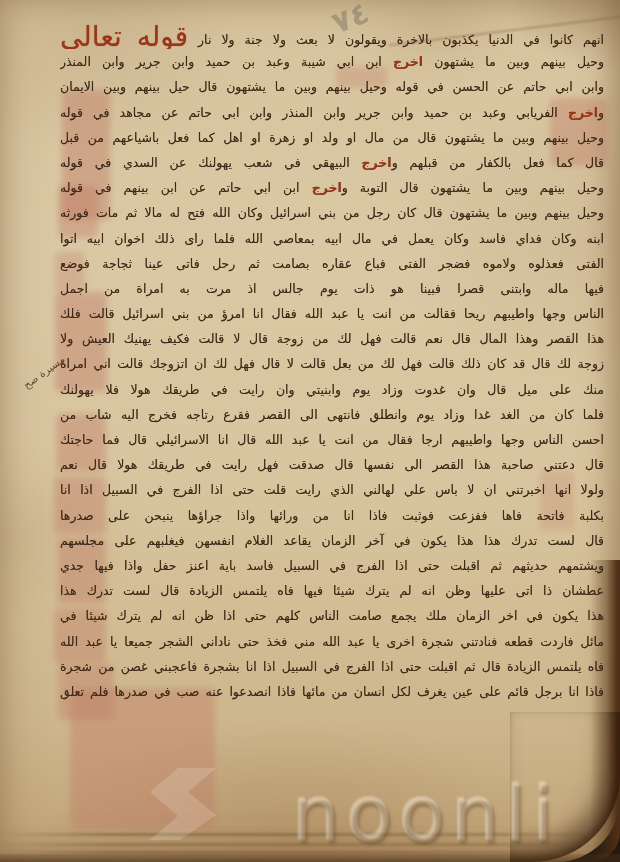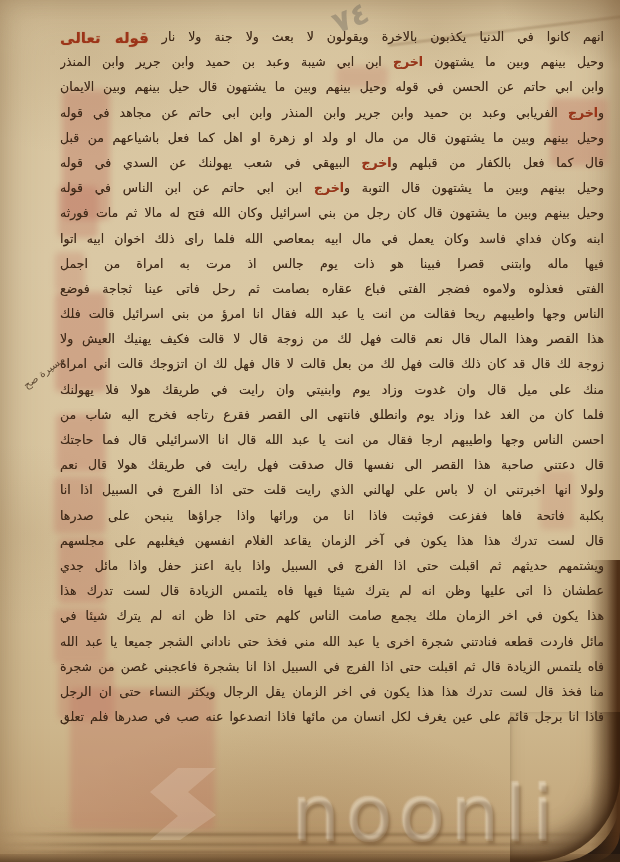--- a/index.html
+++ b/index.html
@@ -18,21 +18,21 @@
       radial-gradient(ellipse 170px 130px at 4% 62%, rgba(150,115,75,.12), transparent 70%),
       radial-gradient(ellipse 120px 90px at 70% 3%, rgba(150,118,78,.15), transparent 70%),
       linear-gradient(180deg,#d7c49e 0%,#dac8a4 30%,#d8c59f 55%,#cdb68c 84%,#c0a276 100%);
     box-shadow:inset 0 0 46px rgba(118,84,48,.38), inset -6px -8px 26px rgba(100,66,34,.30);}
   .stain{position:absolute;background:var(--stain);filter:blur(3px);border-radius:5px;}
   .text-block{position:absolute;left:60px;right:16px;top:24px;direction:rtl;color:var(--ink);}
   .line{height:25.2px;line-height:25.2px;font-size:12.5px;white-space:nowrap;overflow:hidden;
     text-align:justify;text-align-last:justify;word-spacing:-1px;
     text-shadow:0 0 .6px rgba(63,42,25,.55);}
   .line span.red{color:var(--rubric);font-weight:bold;margin-top:46px;}
-  .line span.title{color:var(--rubric);font-weight:bold;font-size:15px;letter-spacing:1px;
+  .line span.title{color:var(--rubric);font-weight:normal;font-size:28px;letter-spacing:1px;
     vertical-align:-2px;text-shadow:0 0 1px rgba(156,52,24,.6);}
   .margin-note{position:absolute;left:0px;top:372px;width:70px;direction:rtl;
     font-size:10.5px;color:#4a3categ;color:#4a3522;transform:rotate(-36deg);opacity:.85;}
   .folio-mark{position:absolute;left:332px;top:0px;font-size:30px;color:#6e685c;opacity:.42;
     transform:rotate(-22deg);font-weight:bold;}
   .crease{position:absolute;left:388px;top:30px;width:235px;height:2px;
     background:rgba(118,86,52,.40);transform:rotate(-7deg);filter:blur(1px);}
   .corner-shade{position:absolute;right:0;top:0;width:120px;height:70px;
     background:radial-gradient(ellipse at 100% 0%, rgba(110,78,45,.35), transparent 70%);}
   .right-edge{position:absolute;right:0;top:560px;bottom:0;width:30px;
@@ -82,41 +82,40 @@
 
     <div class="folio-mark">٧٤</div>
 
     <div class="text-block">
         <div class="line"><span>انهم كانوا في الدنيا يكذبون بالاخرة ويقولون لا بعث ولا جنة ولا نار </span><span class="title">قوله تعالى</span></div>
         <div class="line"><span>وحيل بينهم وبين ما يشتهون </span><span class="red">اخرج</span><span> ابن ابي شيبة وعبد بن حميد وابن جرير وابن المنذر</span></div>
         <div class="line"><span>وابن ابي حاتم عن الحسن في قوله وحيل بينهم وبين ما يشتهون قال حيل بينهم وبين الايمان</span></div>
         <div class="line"><span>و</span><span class="red">اخرج</span><span> الفريابي وعبد بن حميد وابن جرير وابن المنذر وابن ابي حاتم عن مجاهد في قوله</span></div>
         <div class="line"><span>وحيل بينهم وبين ما يشتهون قال من مال او ولد او زهرة او اهل كما فعل باشياعهم من قبل</span></div>
         <div class="line"><span>قال كما فعل بالكفار من قبلهم و</span><span class="red">اخرج</span><span> البيهقي في شعب يهولنك عن السدي في قوله</span></div>
-        <div class="line"><span>وحيل بينهم وبين ما يشتهون قال التوبة و</span><span class="red">اخرج</span><span> ابن ابي حاتم عن ابن الناس في قوله</span></div>
+        <div class="line"><span>وحيل بينهم وبين ما يشتهون قال التوبة و</span><span class="red">اخرج</span><span> ابن ابي حاتم عن ابن بينهم في قوله</span></div>
         <div class="line"><span>وحيل بينهم وبين ما يشتهون قال كان رجل من بني اسرائيل وكان الله فتح له مالا ثم مات فورثه</span></div>
         <div class="line"><span>ابنه وكان فداي فاسد وكان يعمل في مال ابيه بمعاصي الله فلما راى ذلك اخوان ابيه اتوا</span></div>
+        <div class="line"><span>الفتى فعذلوه ولاموه فضجر الفتى فباع عقاره بصامت ثم رحل فاتى عينا ثجاجة فوضع</span></div>
         <div class="line"><span>فيها ماله وابتنى قصرا فبينا هو ذات يوم جالس اذ مرت به امراة من اجمل</span></div>
-        <div class="line"><span>الفتى فعذلوه ولاموه فضجر الفتى فباع عقاره بصامت ثم رحل فاتى عينا ثجاجة فوضع</span></div>
         <div class="line"><span>الناس وجها واطيبهم ريحا فقالت من انت يا عبد الله فقال انا امرؤ من بني اسرائيل قالت فلك</span></div>
         <div class="line"><span>هذا القصر وهذا المال قال نعم قالت فهل لك من زوجة قال لا قالت فكيف يهنيك العيش ولا</span></div>
         <div class="line"><span>زوجة لك قال قد كان ذلك قالت فهل لك من بعل قالت لا قال فهل لك ان اتزوجك قالت اني امراة</span></div>
         <div class="line"><span>منك على ميل قال وان غدوت وزاد يوم وابنيتي وان رايت في طريقك هولا فلا يهولنك</span></div>
         <div class="line"><span>فلما كان من الغد غدا وزاد يوم وانطلق فانتهى الى القصر فقرع رتاجه فخرج اليه شاب من</span></div>
         <div class="line"><span>احسن الناس وجها واطيبهم ارجا فقال من انت يا عبد الله قال انا الاسرائيلي قال فما حاجتك</span></div>
         <div class="line"><span>قال دعتني صاحبة هذا القصر الى نفسها قال صدقت فهل رايت في طريقك هولا قال نعم</span></div>
         <div class="line"><span>ولولا انها اخبرتني ان لا باس علي لهالني الذي رايت قلت حتى اذا الفرج في السبيل اذا انا</span></div>
         <div class="line"><span>بكلبة فاتحة فاها ففزعت فوثبت فاذا انا من ورائها واذا جراؤها ينبحن على صدرها</span></div>
         <div class="line"><span>قال لست تدرك هذا هذا يكون في آخر الزمان يقاعد الغلام انفسهن فيغلبهم على مجلسهم</span></div>
-        <div class="line"><span>ويشتمهم حديثهم ثم اقبلت حتى اذا الفرج في السبيل واذا باية اعنز حفل واذا مائل جدي</span></div>
+        <div class="line"><span>ويشتمهم حديثهم ثم اقبلت حتى اذا الفرج في السبيل فاسد باية اعنز حفل واذا فيها جدي</span></div>
         <div class="line"><span>عطشان ذا اتى عليها وظن انه لم يترك شيئا فيها فاه يلتمس الزيادة قال لست تدرك هذا</span></div>
         <div class="line"><span>هذا يكون في اخر الزمان ملك يجمع صامت الناس كلهم حتى اذا ظن انه لم يترك شيئا في</span></div>
         <div class="line"><span>مائل فاردت قطعه فنادتني شجرة اخرى يا عبد الله مني فخذ حتى ناداني الشجر جميعا يا عبد الله</span></div>
         <div class="line"><span>فاه يلتمس الزيادة قال ثم اقبلت حتى اذا الفرج في السبيل اذا انا بشجرة فاعجبني غصن من شجرة</span></div>
-        <div class="line"><span>منا فخذ قال لست تدرك هذا هذا يكون في اخر الزمان يقل الرجال ويكثر النساء حتى ان الرجل</span></div>
         <div class="line"><span>فاذا انا برجل قائم على عين يغرف لكل انسان من مائها فاذا انصدعوا عنه صب في صدرها فلم تعلق</span></div>
       </div>
 
     <div class="margin-note">مسيرة صح</div>
 
     <div class="watermark">noonli</div>
     <svg class="wm-zigzag" viewBox="0 0 66 72">
       <polygon points="28,0 66,0 38,24 66,47 30,72 0,72 28,48 0,24" fill="rgba(255,250,240,0.35)"></polygon>
     </svg>
   </div>

